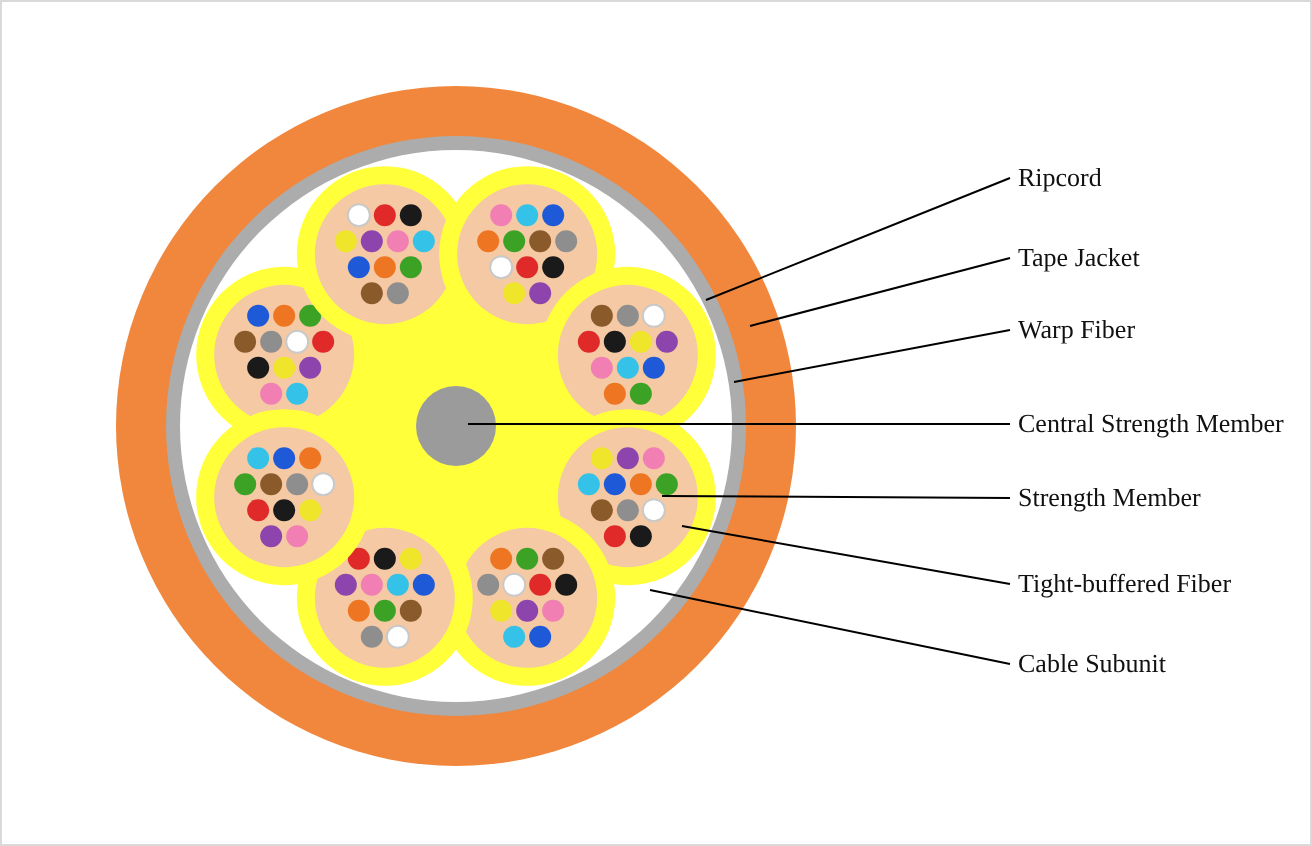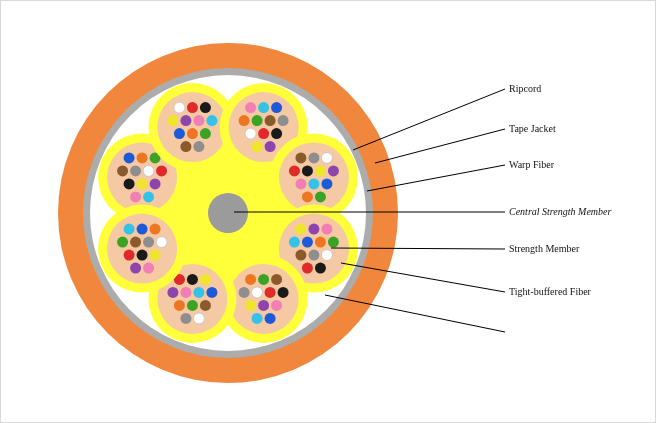--- a/index.html
+++ b/index.html
@@ -17,21 +17,21 @@
     font-family: "Liberation Serif", serif;
     overflow: hidden;
   }
   .figure svg {
     position: absolute;
     left: 0;
     top: 0;
   }
   .label {
     position: absolute;
-    font-size: 10px;
+    font-size: 13px;
     line-height: 16px;
     color: #111111;
     white-space: nowrap;
     text-align: center;
   }
 </style>
 </head>
 <body>
 
 <div class="figure">
@@ -158,16 +158,17 @@
       <line x1="366" y1="190" x2="504" y2="164" stroke="#000000" stroke-width="1"></line>
       <line x1="233" y1="211" x2="504" y2="211" stroke="#000000" stroke-width="1"></line>
       <line x1="330" y1="247" x2="504" y2="248" stroke="#000000" stroke-width="1"></line>
       <line x1="340" y1="262" x2="504" y2="291" stroke="#000000" stroke-width="1"></line>
       <line x1="324" y1="294" x2="504" y2="331" stroke="#000000" stroke-width="1"></line>
     </svg>
 
   <div class="label" style="left:508px; top:80px;">Ripcord</div>
   <div class="label" style="left:508px; top:120px;">Tape Jacket</div>
   <div class="label" style="left:508px; top:156px;">Warp Fiber</div>
-  <div class="label" style="left:508px; top:203px;font-style:italic;">Central Strength Member</div>
+  <div class="label" style="left:508px; top:203px;">Central Strength Member</div>
   <div class="label" style="left:508px; top:283px;">Tight-buffered Fiber</div>
   <div class="label" style="left:508px; top:240px;">Strength Member</div>
+  <div class="label" style="left:508px; top:323px;">Cable Subunit</div>
 </div>
 
 </body></html>

